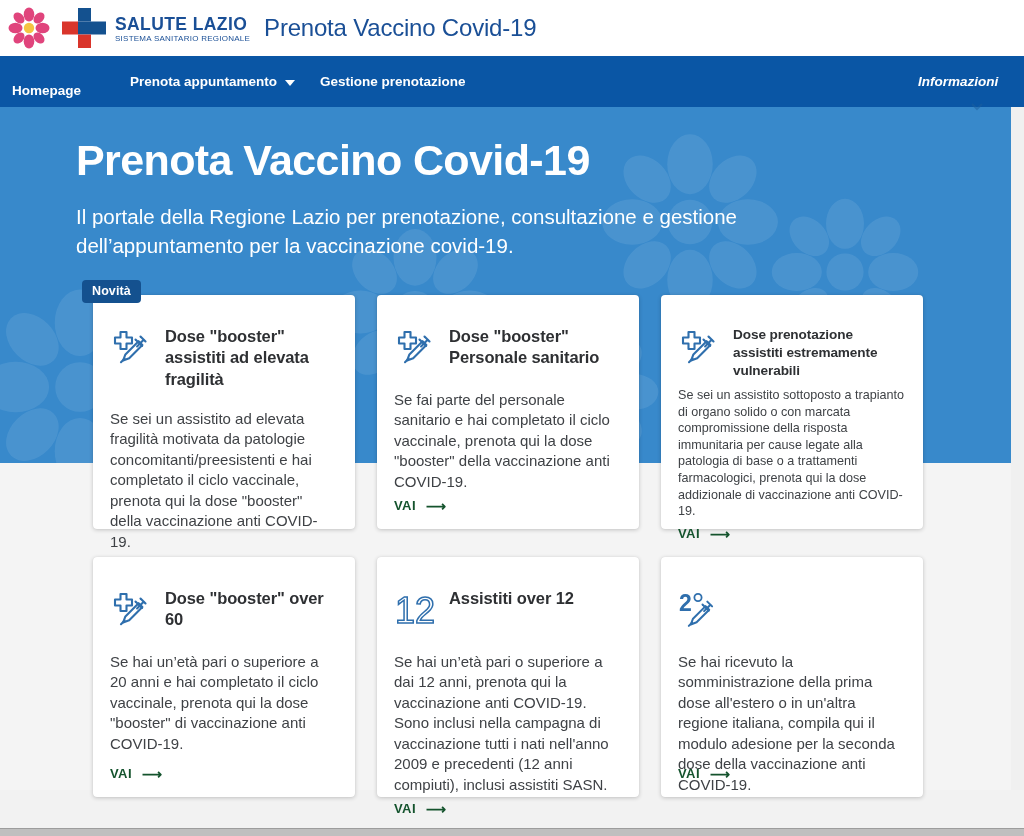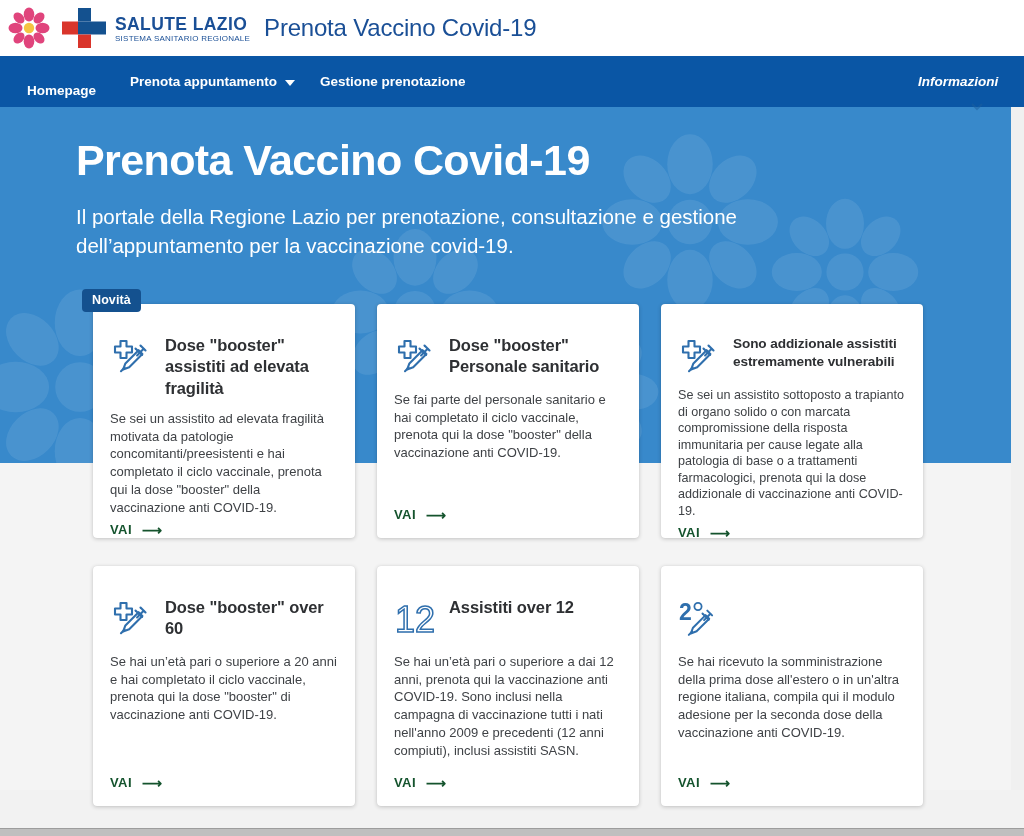--- a/index.html
+++ b/index.html
@@ -34,21 +34,21 @@
 
   
   .navbar{
     position:absolute; left:0; top:56px; width:1024px; height:51px;
     background:#0a56a5; display:flex; align-items:center;
   }
   .nav-item{
     color:#ffffff; font-size:13.5px; font-weight:600; white-space:nowrap;
     cursor:pointer; display:flex; align-items:center; gap:8px;
   }
-  .nav-item.n1{ position:absolute; left:27px;margin-top:17px; }
+  .nav-item.n1{ position:absolute; left:12px;margin-top:17px; }
   .nav-item.n2{ position:absolute; left:130px; }
   .nav-item.n3{ position:absolute; left:320px; }
   .nav-item.n4{ position:absolute; left:918px;font-style:italic; }
   .caret{ width:0;height:0;border-left:5px solid transparent;border-right:5px solid transparent;
           border-top:6px solid #fff; display:inline-block; margin-top:2px;}
 
   
   .hero{
     position:absolute; left:0; top:107px; width:1011px; height:356px;
     background:#3889cb; overflow:hidden;
@@ -64,21 +64,21 @@
     margin-top:19px; font-size:20.5px; color:#ffffff; line-height:1.38;
     max-width:800px; font-weight:400;
   }
   .scroll-arrow{
     position:absolute; left:971px; top:98px; width:12px; height:12px;
     opacity:.5;
   }
 
   
   .grid{
-    position:absolute; left:93px; top:304px; width:830px;
+    position:absolute; left:93px; top:295px; width:830px;
   }
   .row{ display:flex; gap:22px; }
   .row2{ margin-top:28px; }
 
   .card{
     position:relative; width:262px; background:#ffffff; border-radius:4px;
     box-shadow:0 1px 4px rgba(0,0,0,.20), 0 0 1px rgba(0,0,0,.10);
     padding:30px 17px 16px 17px;
     display:flex; flex-direction:column;
   }
@@ -93,21 +93,21 @@
 
   .card-head{ display:flex; align-items:flex-start; gap:11px; }
   .card-icon{ flex:0 0 auto; width:44px; height:44px; margin-top:2px;}
   .card-icon svg{ display:block; }
   .card-title{
     font-size:16.5px; font-weight:700; color:#2e3033; line-height:1.29;
     letter-spacing:-0.1px; padding-top:1px;
   }
   .card.small-title .card-title{ font-size:13.6px; line-height:1.33; }
   .card-body{
-    margin-top:11px; font-size:13px; color:#3f4246; line-height:1.365;
+    margin-top:19px; font-size:15px; color:#3f4246; line-height:1.365;
     flex:1 1 auto;
   }
   .card.tight .card-body{ font-size:12.6px; line-height:1.315; margin-top:7px;}
   .vai{
     font-size:13px; font-weight:600; color:#14532d; letter-spacing:.4px;
     display:flex; align-items:flex-end; gap:10px; cursor:pointer; margin-top:6px;
   }
   .vai .arr{ font-size:14px; line-height:1; }
   .vai-pin{ position:absolute; left:17px; bottom:16px; }
 
@@ -340,21 +340,21 @@
             <svg viewBox="0 0 44 44" width="44" height="44" fill="none" stroke="#2f6fad" stroke-width="2.1" stroke-linejoin="round" stroke-linecap="round">
               <path d="M5 10.5 h5.5 V5 h6 v5.5 H22 v6 h-5.5 V22 h-6 v-5.5 H5 z"></path>
               <path d="M25.5 12.5 l6.5 6.5"></path>
               <path d="M30.5 9.5 l5 5"></path>
               <path d="M33.5 13 l-2.6 2.6"></path>
               <path d="M29.7 16.8 l-2.6 2.6"></path>
               <path d="M28.6 14.2 l-13.2 13.2 l-2.3 6.1 l6.1 -2.3 l13.2 -13.2 z"></path>
               <path d="M14.6 31.6 l-3.6 3.6"></path>
             </svg>
           </div>
-          <div class="card-title">Sono addizionale assistiti estremamente vulnerabili</div>
+          <div class="card-title">Dose prenotazione assistiti estremamente vulnerabili</div>
         </div>
         <div class="card-body">Se sei un assistito sottoposto a trapianto di organo solido o con marcata compromissione della risposta immunitaria per cause legate alla patologia di base o a trattamenti farmacologici, prenota qui la dose addizionale di vaccinazione anti COVID-19.</div>
         <div class="vai">
           <span>VAI</span>
           <span class="arr">⟶</span>
         </div>
       </div>
 
     </div>
 

